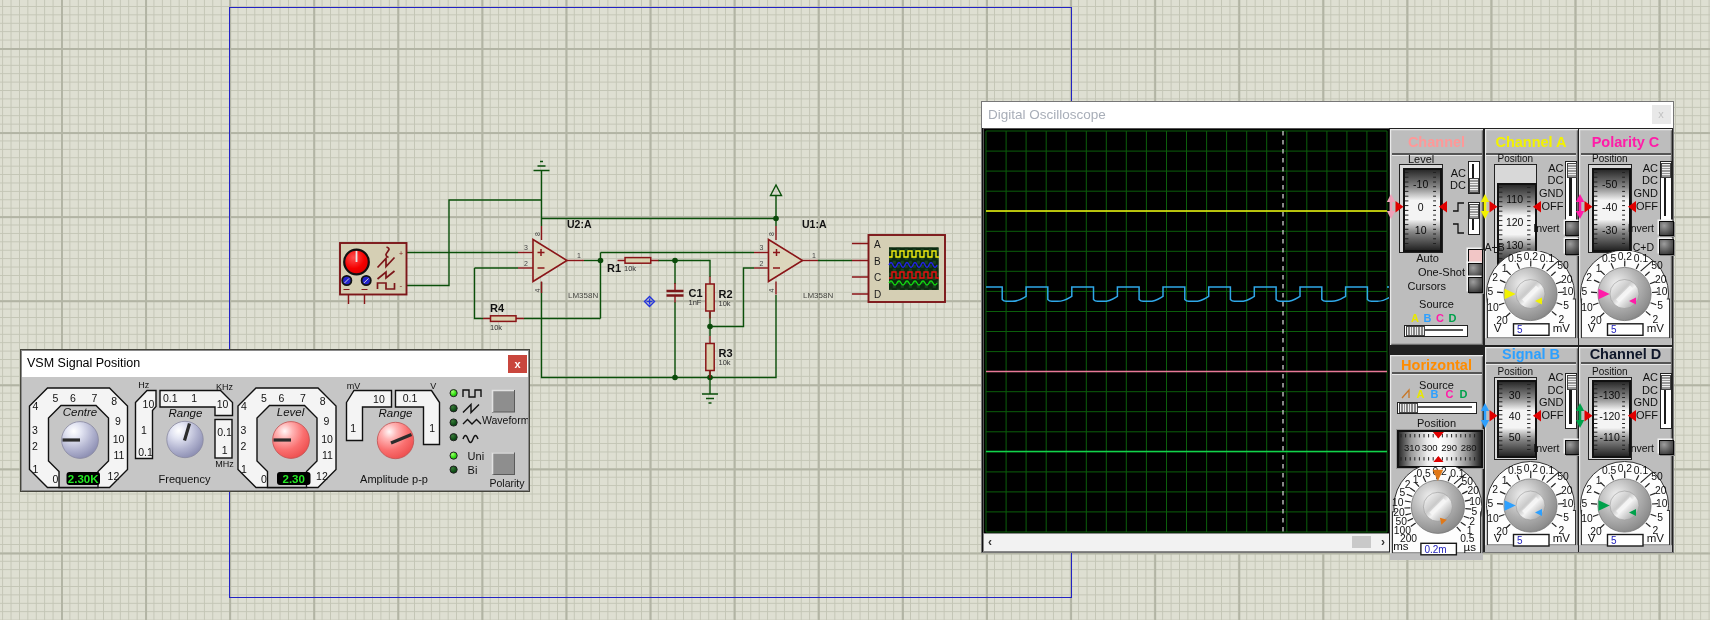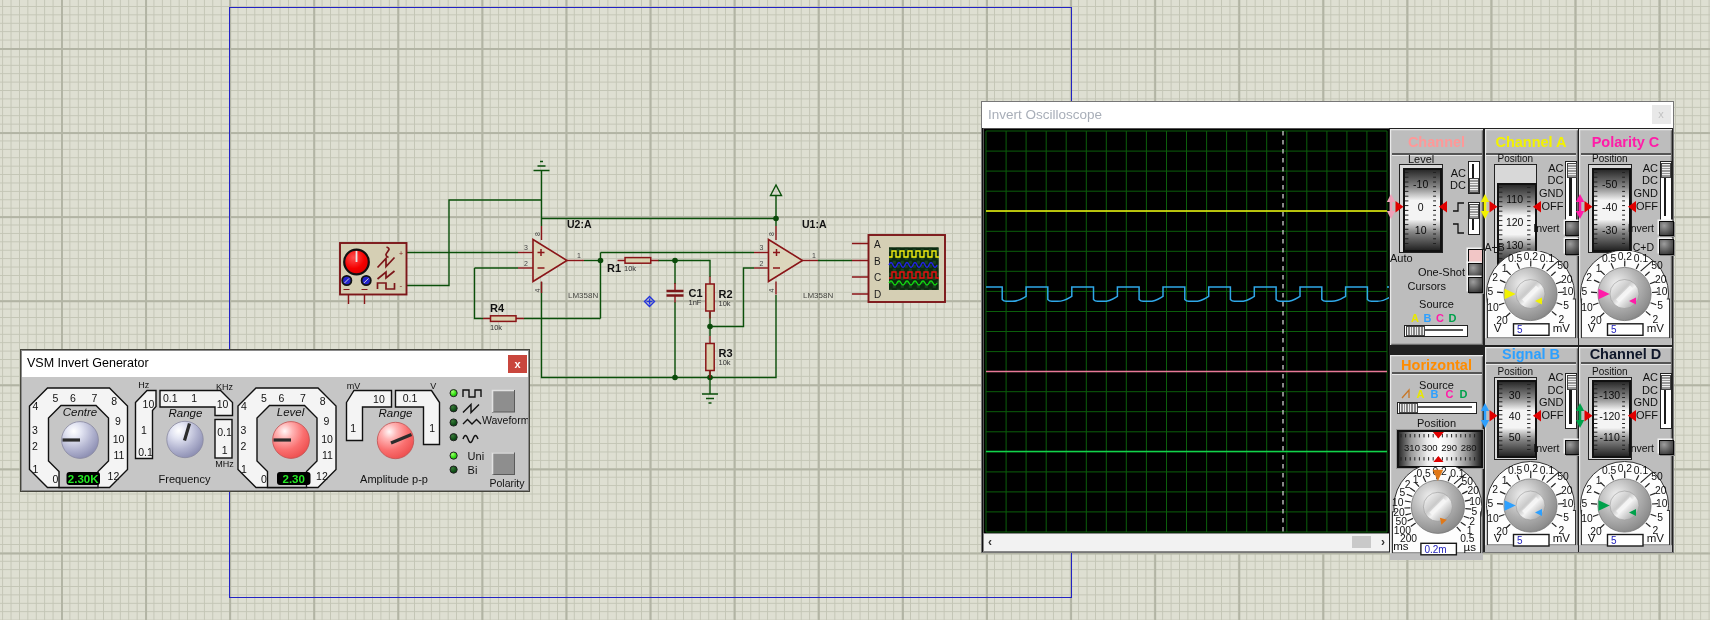--- a/index.html
+++ b/index.html
@@ -180,21 +180,21 @@
  <text x="759.5" y="265.5">2</text>
  <text x="812" y="257.5">1</text>
  <text transform="translate(539.5,236) rotate(-90)" x="0" y="0">8</text>
  <text transform="translate(539.5,292.5) rotate(-90)" x="0" y="0">4</text>
  <text transform="translate(774,236) rotate(-90)" x="0" y="0">8</text>
  <text transform="translate(774,292.5) rotate(-90)" x="0" y="0">4</text>
 </g>
 </svg>
 <div id="vsm" class="abs" style="left:21px;top:350px;width:506px;height:139px;background:#c6c6c6;border:1px solid #8a8a8a;box-shadow:0 0 0 1px #44443c;">
 <div class="abs" style="left:0;top:0;width:506px;height:26px;background:#fff;"></div>
-<div class="abs" style="left:5px;top:5px;font-size:12.5px;color:#000;">VSM Invert Generator</div>
+<div class="abs" style="left:5px;top:5px;font-size:12.5px;color:#000;">VSM Signal Position</div>
 <div class="abs" style="left:486px;top:3.5px;width:19px;height:18px;background:#c9463d;color:#fff;font-size:11px;font-weight:bold;text-align:center;line-height:18px;">x</div>
 <svg class="abs" style="left:0;top:26px" width="506" height="113" viewBox="0 0 506 113">
 <defs>
 <radialGradient id="gknob" cx="0.33" cy="0.26" r="0.85">
  <stop offset="0" stop-color="#ffffff"></stop>
           <stop offset="0.25" stop-color="#e2e4f2"></stop>
           <stop offset="0.6" stop-color="#b2b4d0"></stop>
           <stop offset="0.88" stop-color="#9193b6"></stop>
           <stop offset="1" stop-color="#8688aa"></stop>
 </radialGradient>
@@ -348,21 +348,21 @@
  <text x="481" y="46.5">Waveform</text>
  <text x="466.6" y="82.5" font-size="11">Uni</text>
  <text x="466.6" y="96.5" font-size="11">Bi</text>
  <text x="506" y="109.5" text-anchor="middle">Polarity</text>
 </g>
 </g>
 </svg>
 </div>
 <div id="scope" class="abs" style="left:982px;top:101.5px;width:691px;height:450.5px;background:#111;box-shadow:0 0 0 1px #777;">
  <div class="abs" style="left:0;top:0;width:691px;height:26.5px;background:#fff;"></div>
- <div class="abs" style="left:6px;top:5px;font-size:13.5px;color:#a8aeb8;">Invert Oscilloscope</div>
+ <div class="abs" style="left:6px;top:5px;font-size:13.5px;color:#a8aeb8;">Digital Oscilloscope</div>
  <div class="abs" style="left:669.5px;top:3.5px;width:19px;height:19px;background:#e8e8e8;color:#c2c2c2;font-size:11px;text-align:center;line-height:19px;">x</div>
 
  <div class="abs" style="left:1px;top:26.5px;width:405px;height:404px;background:#000;border:1px solid #555;">
   <svg width="405" height="404" viewBox="0 0 405 404">
    <g id="scopegrid" stroke="#0b5e0b" stroke-width="1" fill="none">
           <line x1="2.0" y1="2" x2="2.0" y2="403"></line>
           <line x1="22.1" y1="2" x2="22.1" y2="403"></line>
           <line x1="42.1" y1="2" x2="42.1" y2="403"></line>
           <line x1="62.2" y1="2" x2="62.2" y2="403"></line>
           <line x1="82.2" y1="2" x2="82.2" y2="403"></line>
@@ -484,21 +484,21 @@
         <svg width="14" height="34" viewBox="0 0 14 34" style="position:absolute;left:62px;top:73px">
           <g stroke="#111" stroke-width="1.3" fill="none">
             <path d="M1,9 H6 V1 H12"></path>
             <path d="M1,22 H6 V31 H12"></path>
           </g>
         </svg>
         <div class="abs" style="left:77.5px;top:73px;width:10px;height:31px;background:#fff;border:1.2px solid #222;">
           <div class="abs" style="left:3.4px;top:2px;width:2.4px;height:25px;background:#1a1a1a;"></div>
           <div class="abs" style="left:0.5px;top:1.5px;width:8px;height:13px;background:#cfcfcf;border:0.5px solid #444;background-image:repeating-linear-gradient(180deg,#eee 0,#eee 1px,#999 1px,#999 2.6px);"></div>
         </div>
-        <div class="abs" style="left:0;top:123px;width:75px;text-align:left;font-size:11px;color:#111;">Auto</div>
+        <div class="abs" style="left:0;top:123px;width:75px;text-align:center;font-size:11px;color:#111;">Auto</div>
         <div class="abs" style="left:78px;top:120.5px;width:13px;height:13.5px;background:#f2c6c6;border:1px solid #0a0a0a;box-shadow:-1.5px -1.5px 0 #f2f2f2,1px 1px 0 #8a8a8a;"></div>
         <div class="abs" style="left:0;top:137px;width:75px;text-align:right;font-size:11px;color:#111;">One-Shot</div>
         <div class="abs" style="left:78px;top:134.5px;width:13px;height:13.5px;background:radial-gradient(circle at 32% 28%,#9e9e9e 0%,#5a5a5a 55%,#262626 100%);border:1px solid #0a0a0a;box-shadow:-1.5px -1.5px 0 #f2f2f2,1px 1px 0 #8a8a8a;"></div>
         <div class="abs" style="left:0;top:151px;width:56px;text-align:right;font-size:11px;color:#111;">Cursors</div>
         <div class="abs" style="left:78px;top:148.5px;width:13px;height:13.5px;background:radial-gradient(circle at 32% 28%,#9e9e9e 0%,#5a5a5a 55%,#262626 100%);border:1px solid #0a0a0a;box-shadow:-1.5px -1.5px 0 #f2f2f2,1px 1px 0 #8a8a8a;"></div>
         <div class="abs" style="left:0;top:169px;width:100%;text-align:center;font-size:11px;color:#111;">Source</div>
         <div class="abs" style="left:21px;top:183px;font-size:11px;font-weight:bold;color:#e8e800">A</div>
         <div class="abs" style="left:33.5px;top:183px;font-size:11px;font-weight:bold;color:#2da0ff">B</div>
         <div class="abs" style="left:46px;top:183px;font-size:11px;font-weight:bold;color:#ff1ca8">C</div>
         <div class="abs" style="left:58.5px;top:183px;font-size:11px;font-weight:bold;color:#00a14b">D</div>

